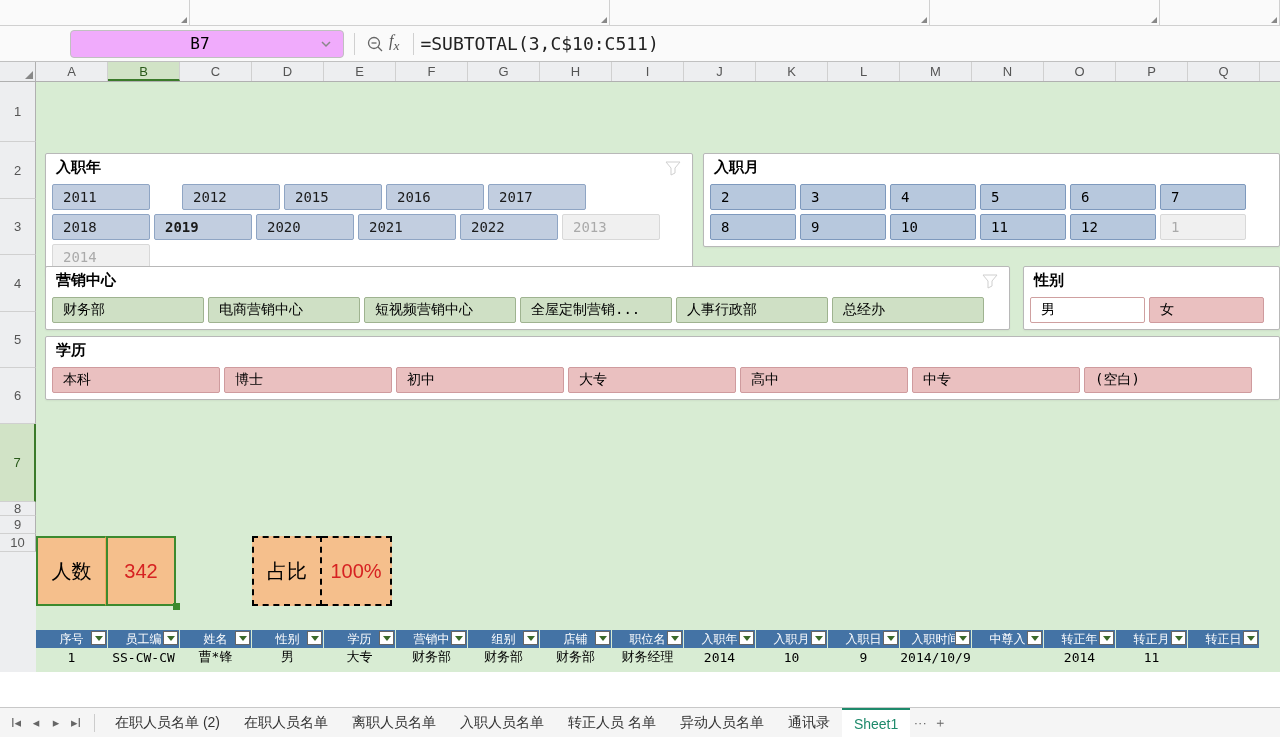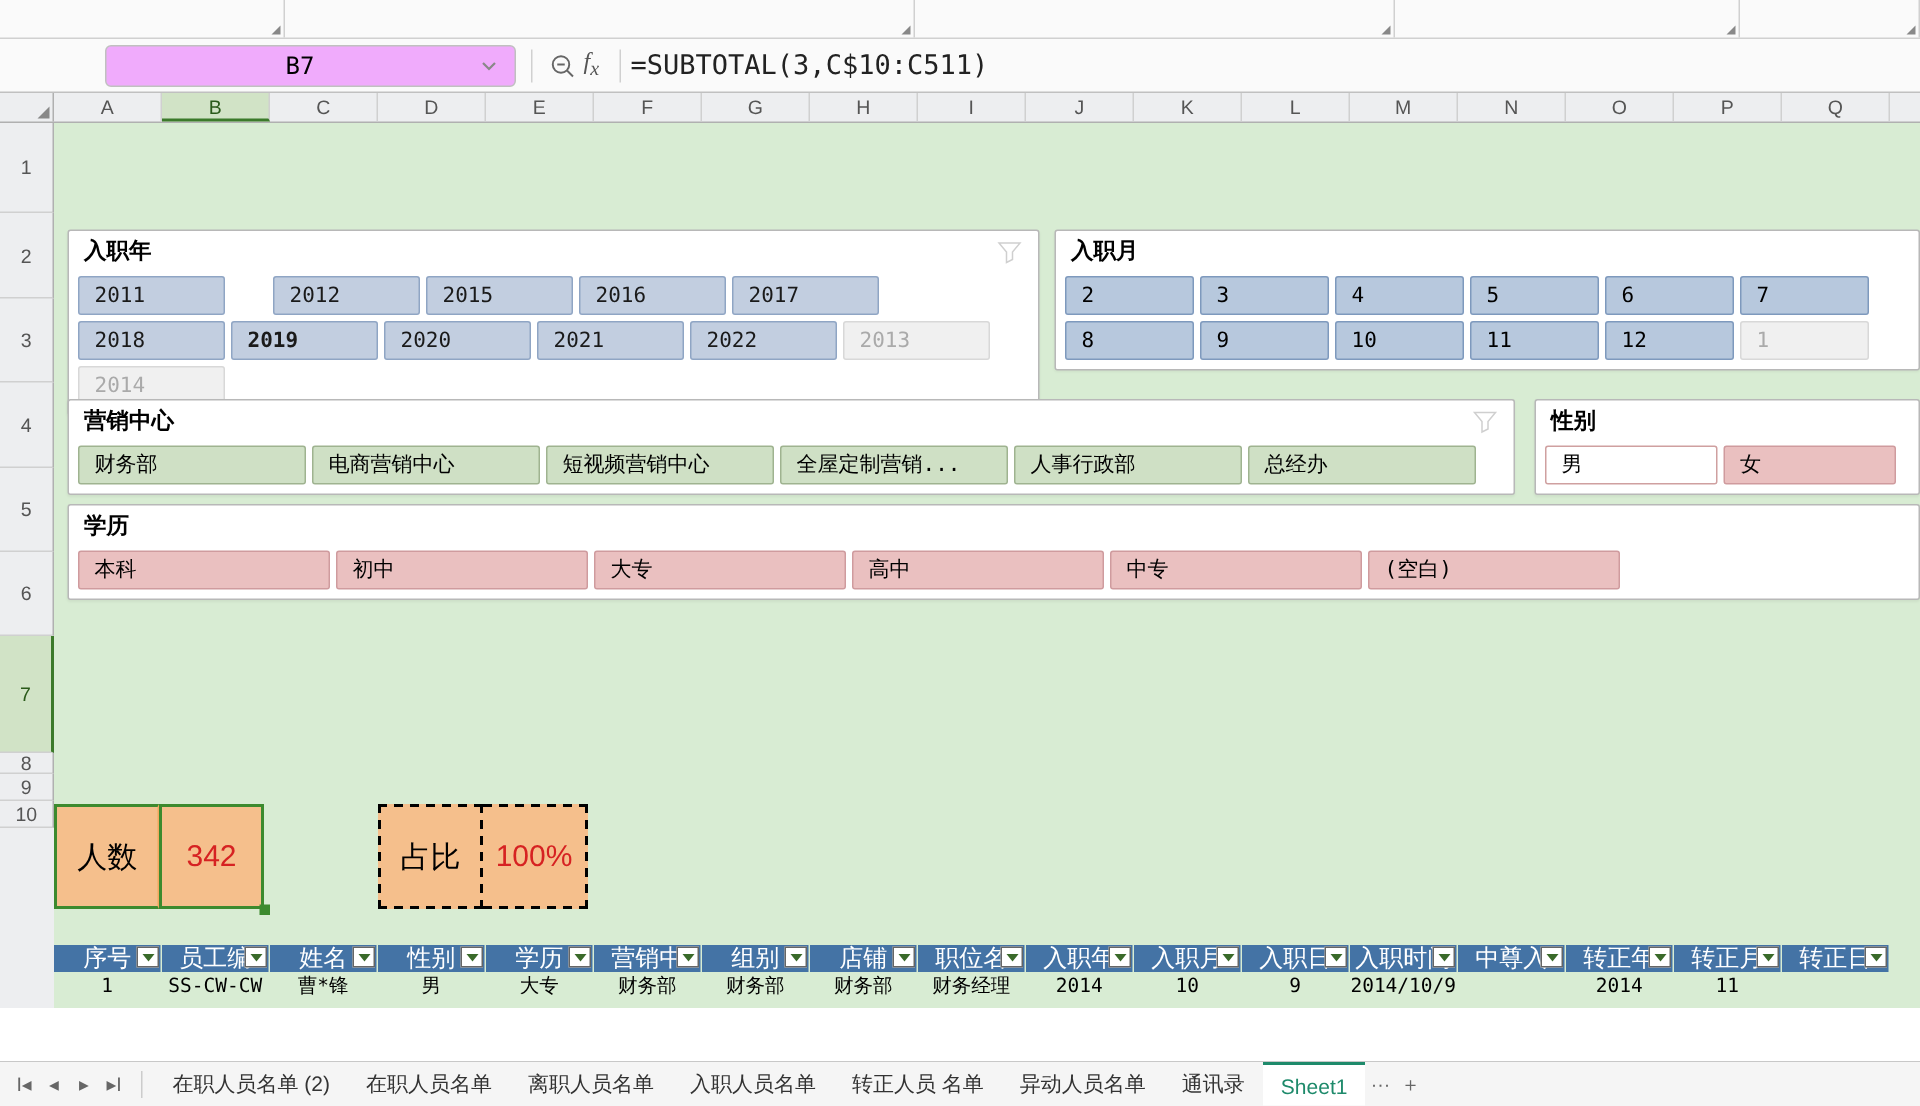--- a/index.html
+++ b/index.html
@@ -54,21 +54,21 @@
     .sum-box.green .sum-cell { border: 2px solid #3c8a2e; }
     .sum-box.green .sum-cell:first-child{border-right:1px solid #f0a85e}
     .sum-box.dash .sum-cell { border-top:2px dashed #000;border-bottom:2px dashed #000; }
     .sum-box.dash .sum-cell:first-child{border-left:2px dashed #000;border-right:2px dashed #000}
     .sum-box.dash .sum-cell:last-child{border-right:2px dashed #000}
     .sum-val-red { color: #d62222; }
     .sel-handle { position:absolute; width:7px;height:7px;background:#3c8a2e;right:-4px;bottom:-4px;}
     
     
     .tbl-hdr-row { position:absolute; left:0; display:flex; height:18px; }
-    .tbl-hdr { background:#4473a5; color:#fff; font-size:16px; display:flex; align-items:center; justify-content:center; border-right:1px solid #d8ecd3; position:relative; white-space: nowrap; overflow: hidden;}
+    .tbl-hdr { background:#4473a5; color:#fff; font-size:12px; display:flex; align-items:center; justify-content:center; border-right:1px solid #d8ecd3; position:relative; white-space: nowrap; overflow: hidden;}
     .tbl-dd { position:absolute; right:1px; top:1px; width:15px; height:14px; background:#fff; border:1px solid #666; display:flex; align-items:center; justify-content:center;}
     .tbl-dd::after{content:""; border-left:4px solid transparent;border-right:4px solid transparent;border-top:5px solid #3a6a2a;}
     .data-row { position:absolute; left:0; display:flex; height:18px;}
     .data-c { font-size:13px; display:flex; align-items:center; justify-content:center; font-family: monospace; border-right:1px solid transparent; white-space: nowrap; overflow: hidden;}
     
     
     .tabs-bar { position: fixed; bottom:0; left:0; right:0; height:30px; background:#f5f5f5; border-top:1px solid #c8c8c8; display:flex; align-items:center; padding:0 6px; }
     .nav-btn { width:20px; text-align:center; color:#666; font-size:13px; cursor:pointer; }
     .tab-sep { width:1px; height:18px; background:#ccc; margin:0 8px;}
     .tab { padding: 0 12px; font-size:14px; color:#333; height:100%; display:flex; align-items:center; cursor:pointer; }
@@ -232,20 +232,21 @@
           <div class="slicer-item pink" style="width: 115px;">女</div>
         </div>
     </div>
 
     <div class="slicer" style="left:9px; top:254px; width:1235px;">
       <div class="slicer-hdr">
           <span>学历</span>
         </div>
       <div class="slicer-body" id="slicer-edu">
           <div class="slicer-item pink" style="width: 168px;">本科</div>
+          <div class="slicer-item pink" style="width: 168px;">博士</div>
           <div class="slicer-item pink" style="width: 168px;">初中</div>
           <div class="slicer-item pink" style="width: 168px;">大专</div>
           <div class="slicer-item pink" style="width: 168px;">高中</div>
           <div class="slicer-item pink" style="width: 168px;">中专</div>
           <div class="slicer-item pink" style="width: 168px;">(空白)</div>
         </div>
     </div>
 
     <div class="sum-box green" style="left:0; top:454px;">
       <div class="sum-cell">人数</div>

